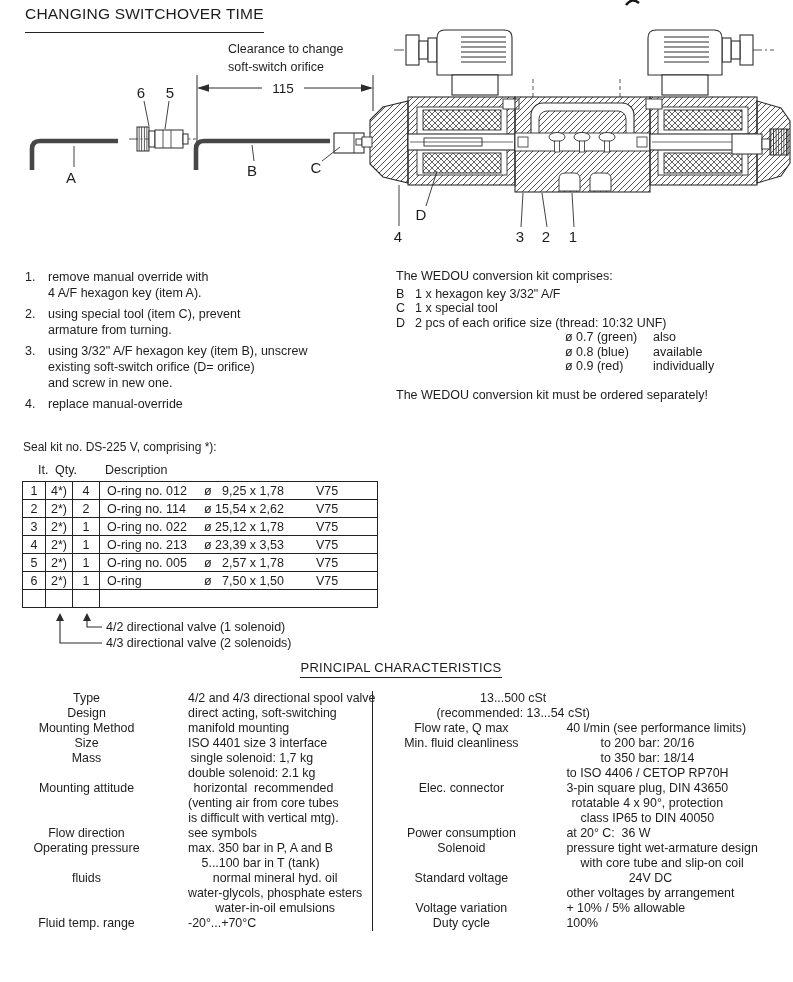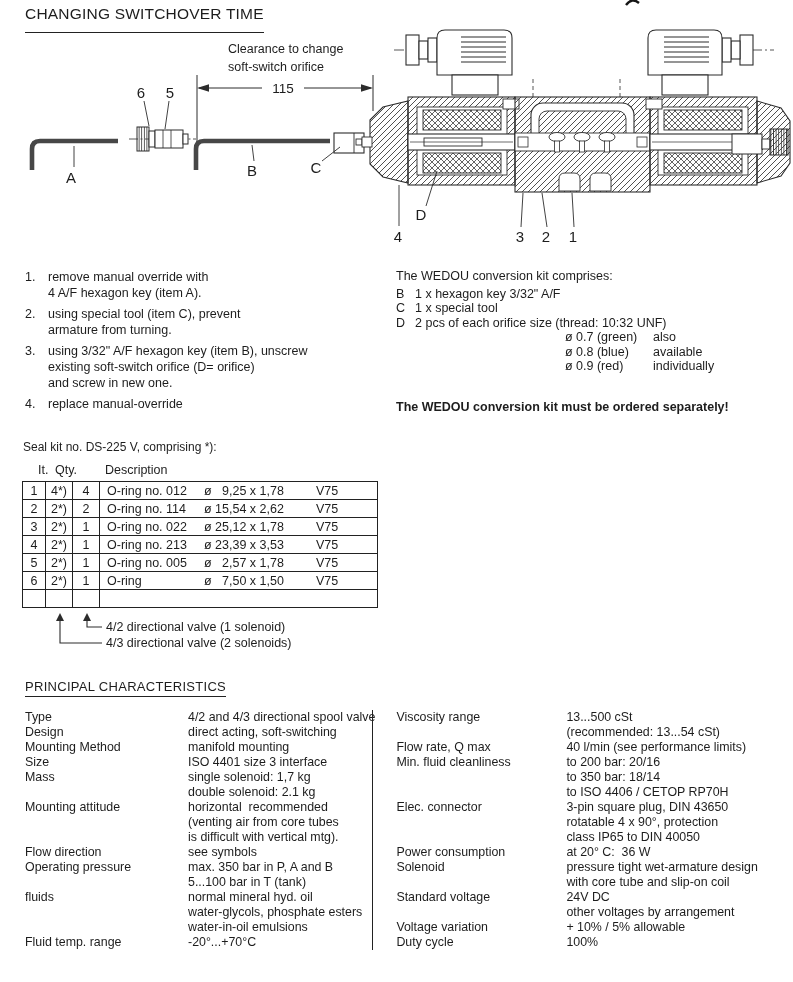--- a/index.html
+++ b/index.html
@@ -20,37 +20,37 @@
   .instr-lines { display:flex; flex-direction:column; }
   .instr-lines span { white-space:pre; }
 
   .kit { position:absolute; left:396px; top:269px; width:392px; font-size:12.5px; line-height:14.5px; }
   .kit-intro { margin-bottom:3px; }
   .kit-item { display:flex; }
   .kit-key { width:19px; flex-shrink:0; }
   .kit-orifices { margin-left:169px; }
   .ori-row { display:flex; }
   .ori-size { width:88px; }
-  .kit-footer { margin-top:26px;font-weight:bold; }
+  .kit-footer { margin-top:14px; }
 
   .sealkit { position:absolute; left:22px; top:438px; width:380px; height:230px; }
   .sk-title { position:absolute; left:1px; top:2px; font-size:12px; }
   .sk-headers { position:absolute; top:25px; left:0; width:100%; height:15px; font-size:12.5px; }
   .sk-h-it { position:absolute; left:16px; }
   .sk-h-qty { position:absolute; left:33px; }
   .sk-h-desc { position:absolute; left:83px; }
   .sk-table { position:absolute; top:43px; left:0; border-collapse:collapse; }
   .sk-table td { border:1.2px solid #222; height:18px; padding:0; font-size:12.5px; }
   .c-it,.c-q1,.c-q2 { text-align:center; }
   .desc-flex { display:flex; padding-left:7px; }
   .d-name { width:97px; }
   .d-dim { width:112px; white-space:pre; }
   .legend-svg { position:absolute; left:0; top:175px; }
 
-  .principal { position:absolute; left:25px; top:679px; width:752px; font-size:12.4px; line-height:15px; }
+  .principal { position:absolute; left:25px; top:660px; width:752px; font-size:12.4px; line-height:15px;text-align:center; }
   .pc-heading { display:inline-block; font-size:13px; letter-spacing:.3px; padding-bottom:2px; border-bottom:1.4px solid #222; }
   .spec-cols { display:flex; margin-top:13px; }
   .spec-left { width:347px; flex-shrink:0; }
   .spec-divider { width:1.4px; background:#222; }
   .spec-right { padding-left:23px; }
   .spec-group { display:flex; }
   .spec-label { flex-shrink:0; }
   .spec-left .spec-label { width:123px; }
   .spec-right .spec-label { width:130px; }
   .spec-lines { display:flex; flex-direction:column; }
@@ -438,21 +438,20 @@
         <div class="spec-group">
           <span class="spec-label">Fluid temp. range</span>
           <div class="spec-lines">
               <span>-20°...+70°C</span>
             </div>
         </div>
       </div>
       <div class="spec-divider"></div>
       <div class="spec-right">
         <div class="spec-group">
-          <span class="spec-label">Viscosity range</span>
           <div class="spec-lines">
             <span>13...500 cSt</span>
             <span>(recommended: 13...54 cSt)</span>
           </div>
         </div>
         <div class="spec-group">
           <span class="spec-label">Flow rate, Q max</span>
           <div class="spec-lines">
               <span>40 l/min (see performance limits)</span>
             </div>

